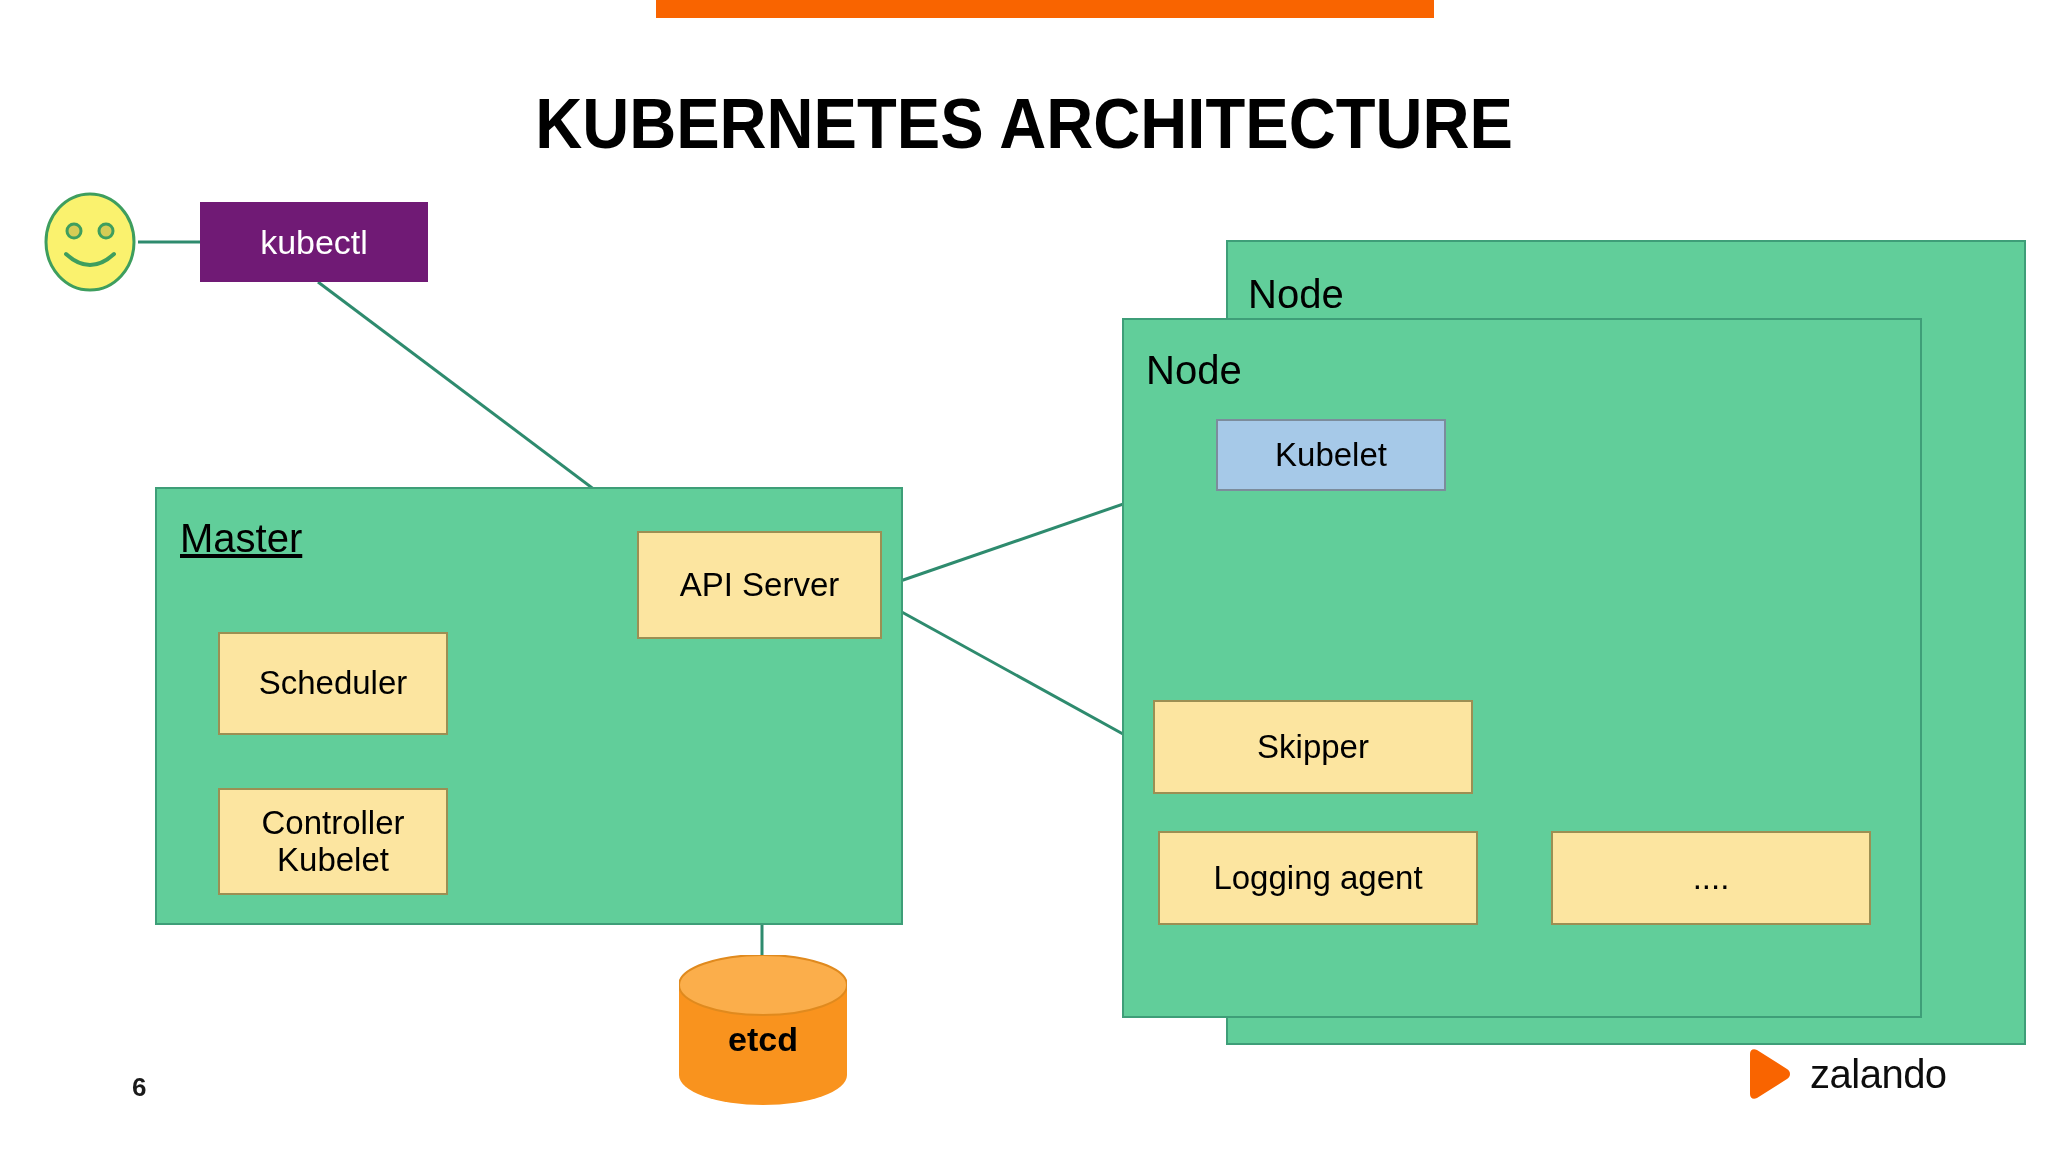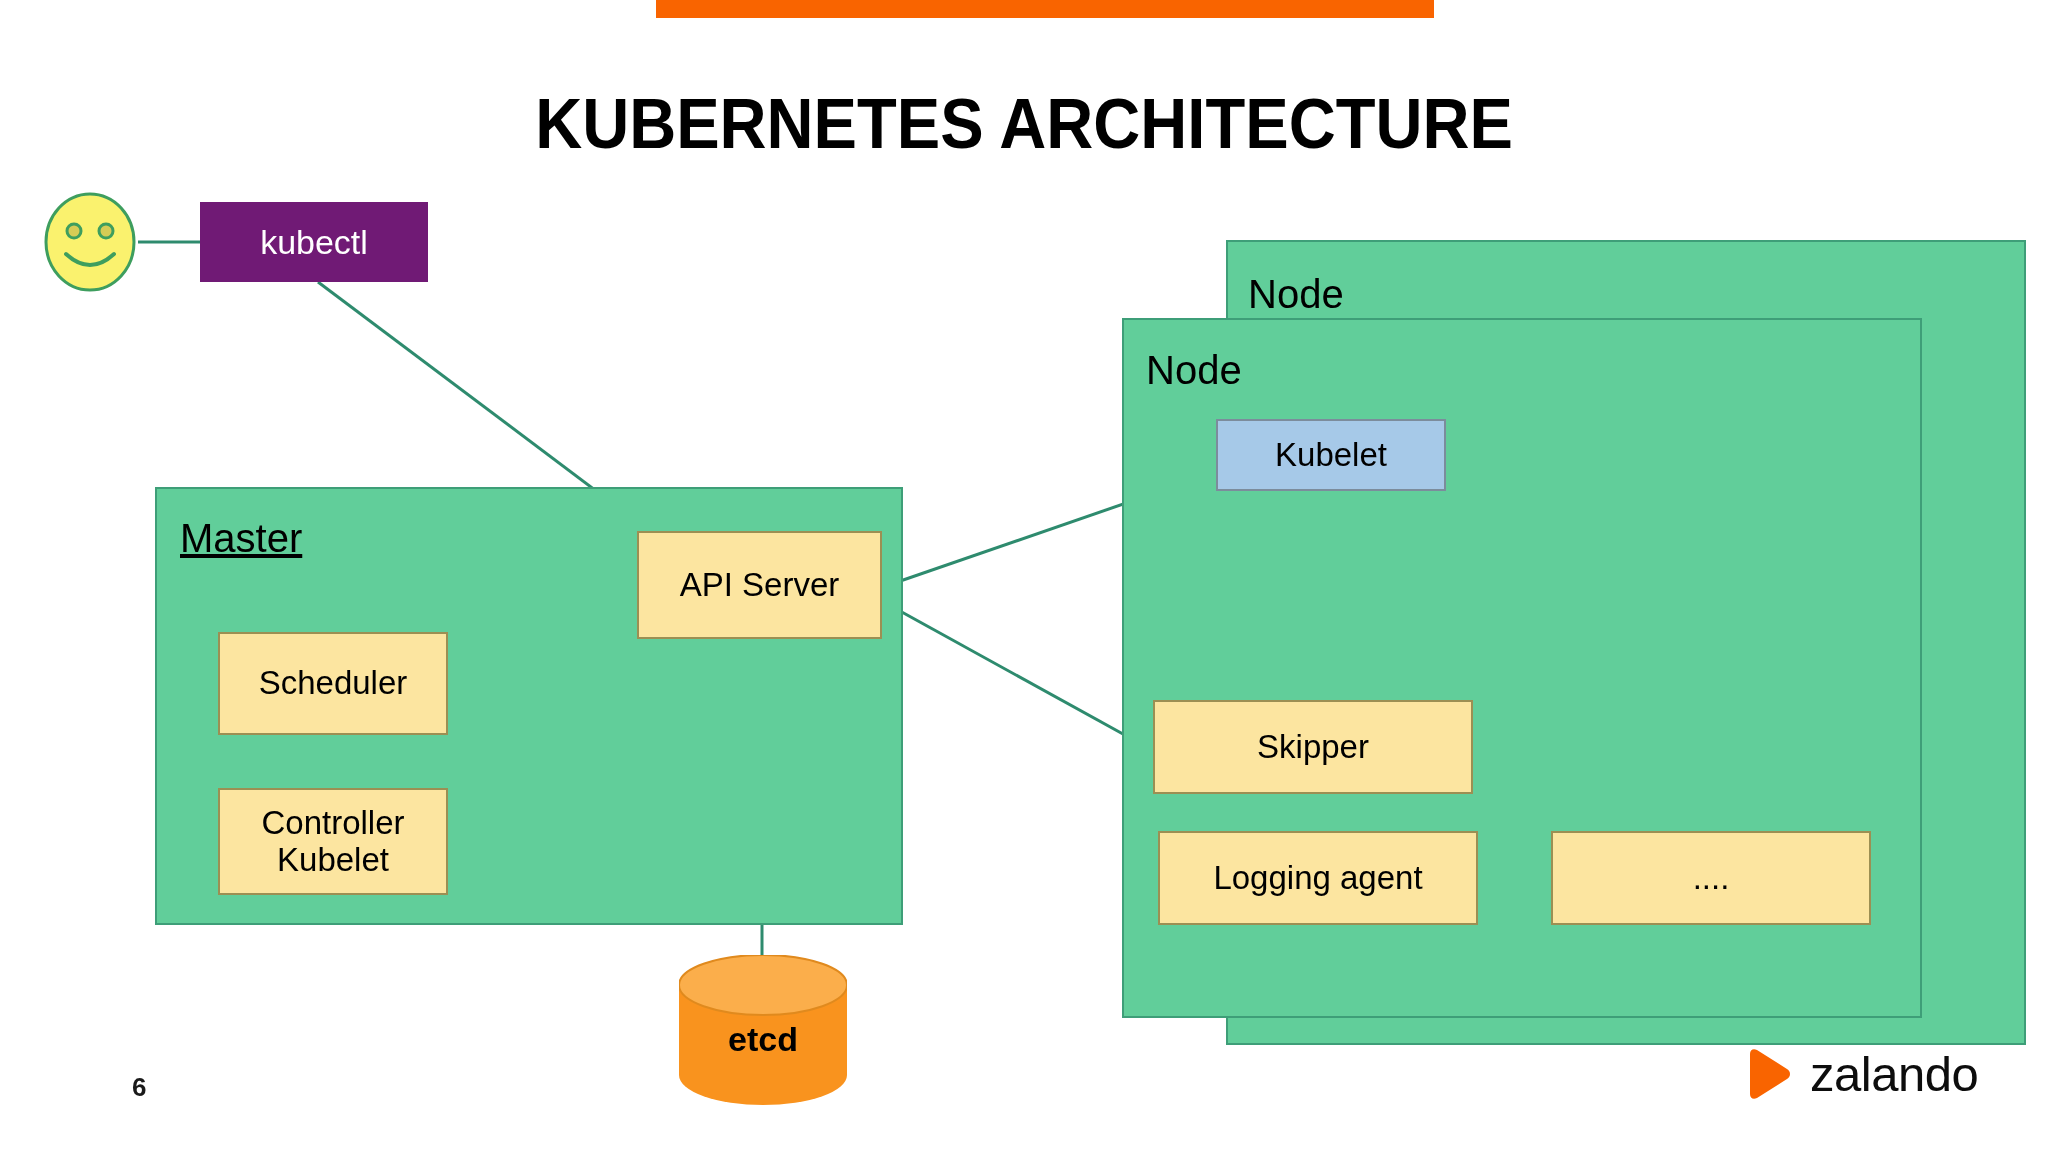--- a/index.html
+++ b/index.html
@@ -127,21 +127,21 @@
   
   #brand-logo {
     left: 1740px;
     top: 1046px;
     height: 56px;
     display: flex;
     align-items: center;
     gap: 14px;
   }
   #brand-wordmark {
-    font-size: 49px;
+    font-size: 40px;
     color: #0d0d0d;
     font-family: "Liberation Sans", sans-serif;
     letter-spacing: -0.5px;
   }
 
   
   #connectors {
     left: 0; top: 0;
     width: 2048px;
     height: 1152px;

